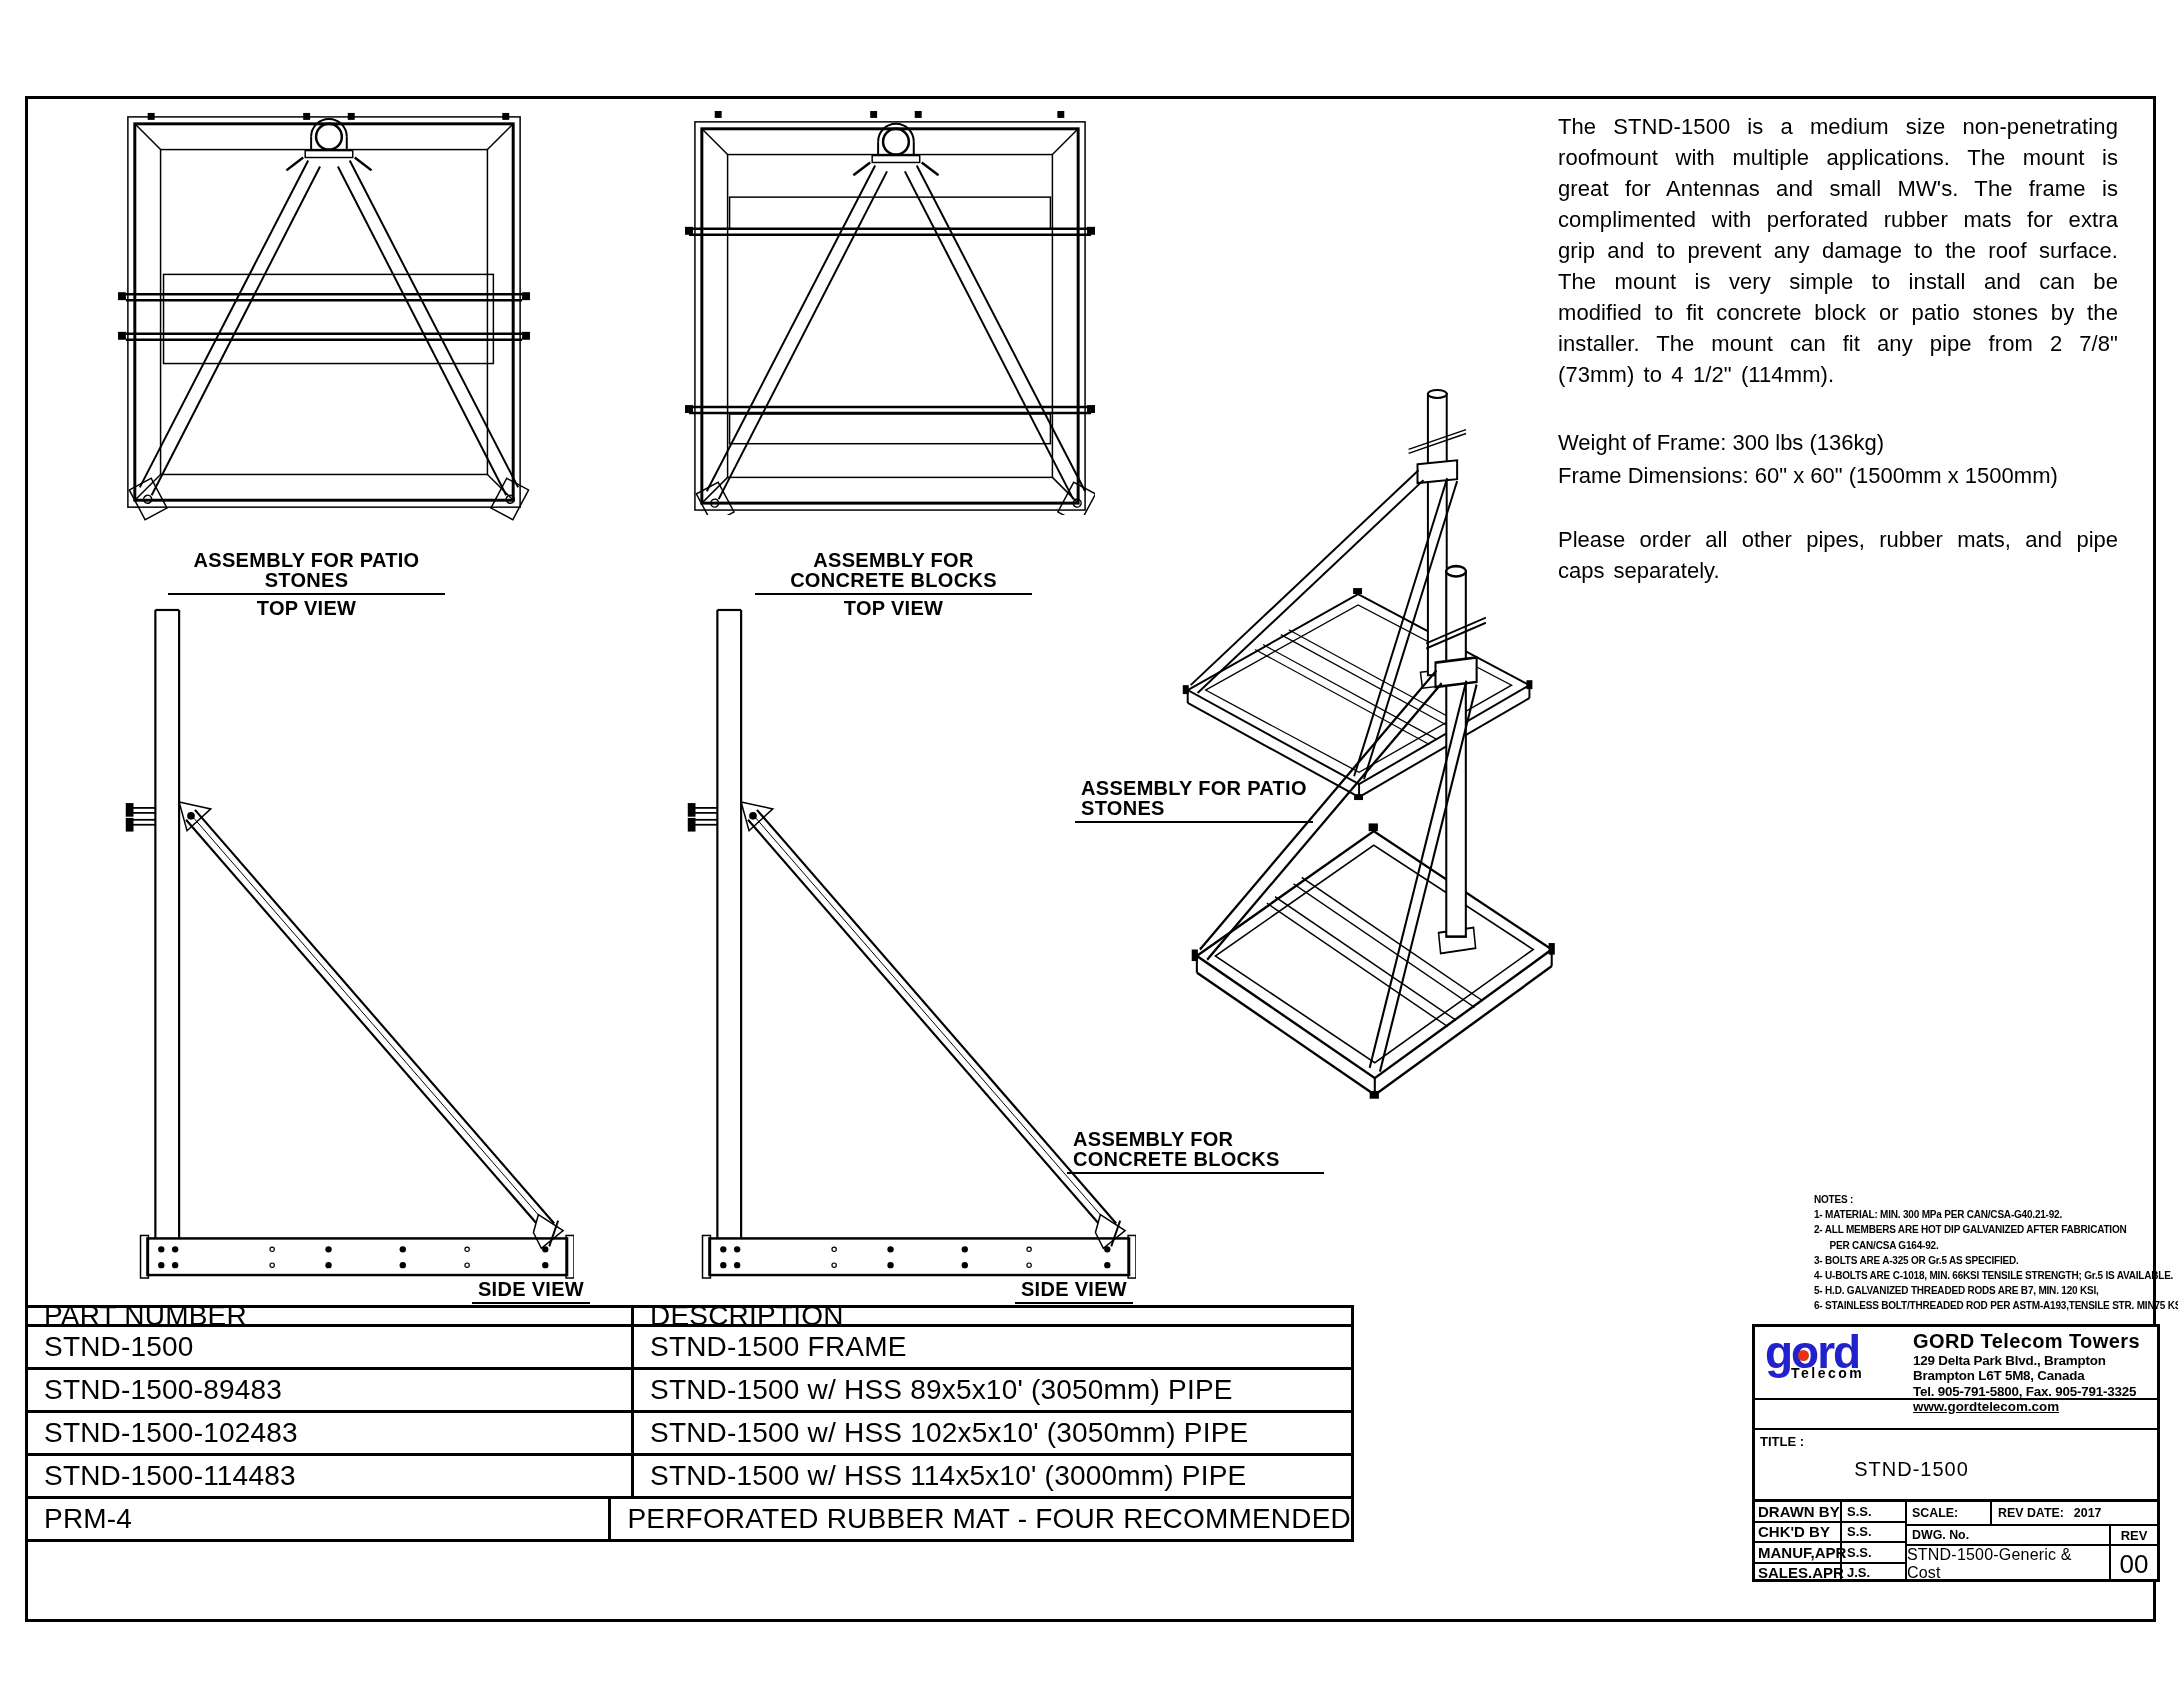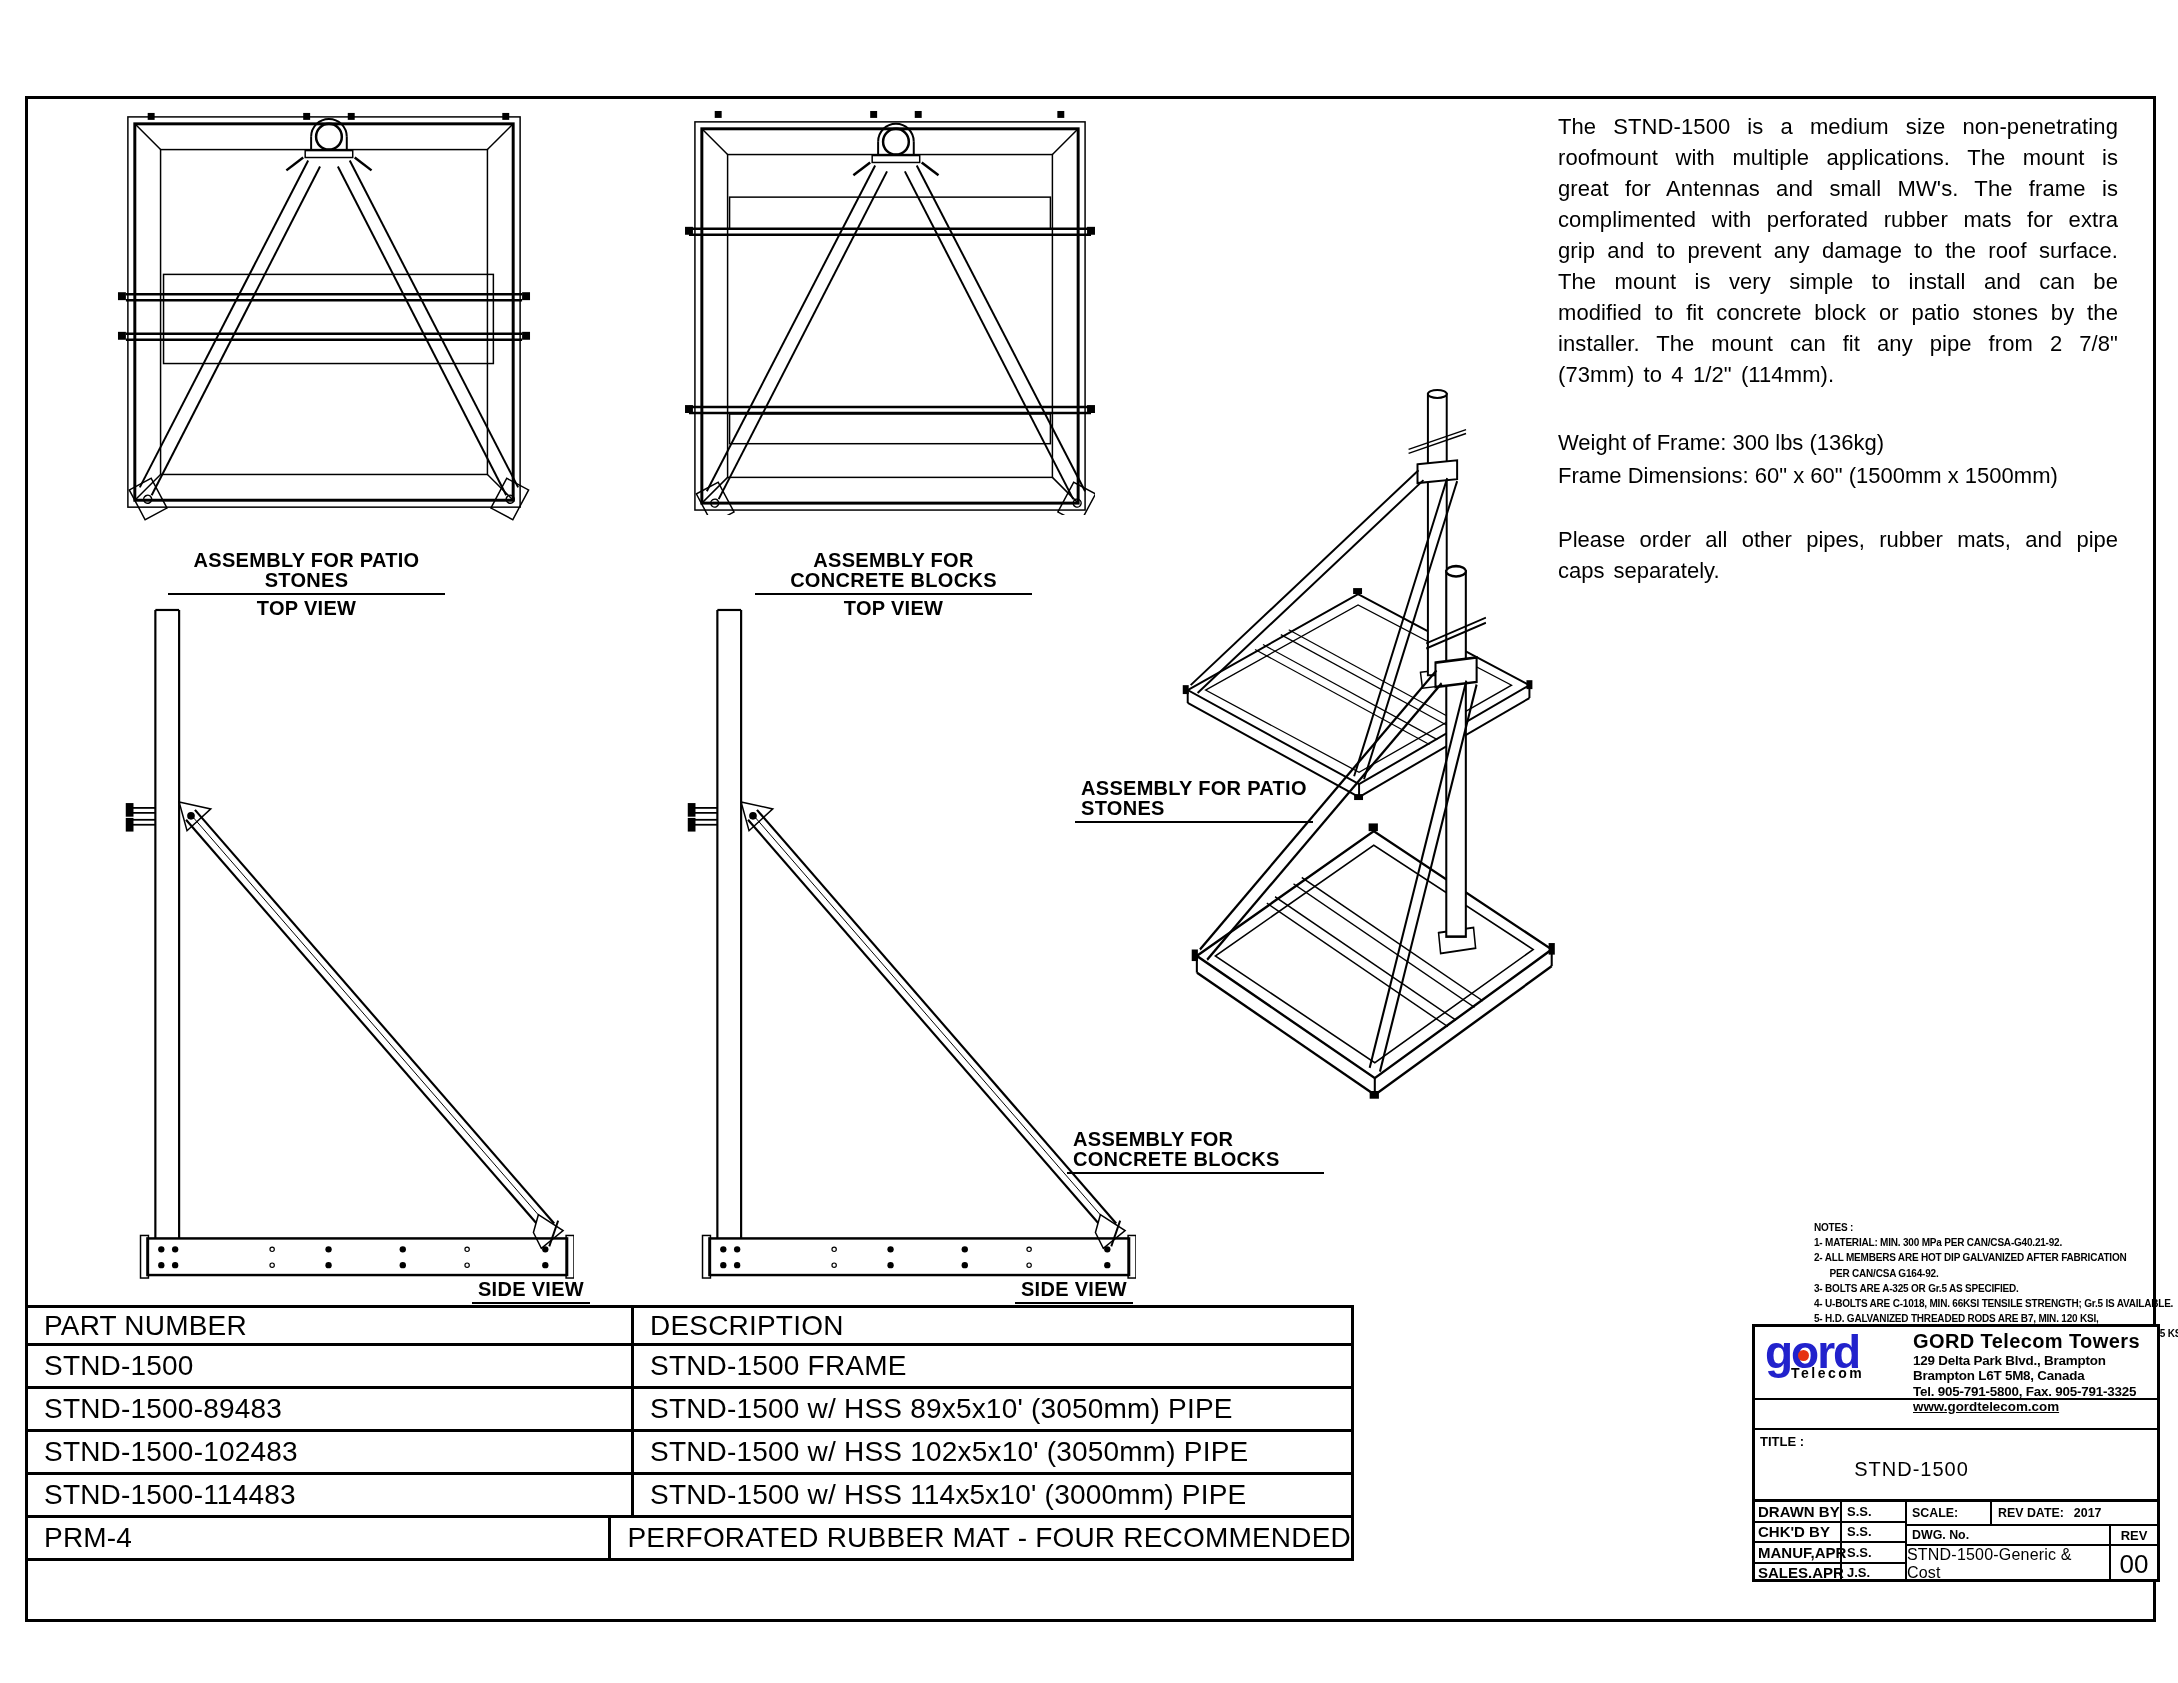--- a/index.html
+++ b/index.html
@@ -13,26 +13,26 @@
   .view-label .ul{display:inline-block;border-bottom:2.5px solid #000;padding:0 6px 3px 6px;}
   .view-label .sub{display:block;margin-top:3px;}
   .view-label.left{text-align:left;}
   
   .desc{position:absolute;left:1558px;top:111px;width:560px;}
   .desc h1{font-size:23px;font-weight:bold;margin:0 0 44px 0;letter-spacing:0.2px;}
   .desc .para{font-size:22px;line-height:31px;text-align:justify;word-spacing:3px;letter-spacing:0.1px;}
   .desc .dims{margin-top:36px;font-size:22px;line-height:33px;}
   .desc .order{margin-top:32px;font-size:22px;line-height:31px;text-align:justify;word-spacing:3px;}
   
-  .notes{position:absolute;left:1814px;top:1220px;width:345px;font-size:10px;font-weight:bold;letter-spacing:-0.2px;line-height:15.2px;}
+  .notes{position:absolute;left:1814px;top:1192px;width:345px;font-size:10px;font-weight:bold;letter-spacing:-0.2px;line-height:15.2px;}
   .notes div{white-space:pre;}
   
   .parts-table{position:absolute;left:25px;top:1305px;width:1329px;border:3px solid #000;box-sizing:border-box;}
   .pt-row{display:flex;height:40px;border-top:3px solid #000;}
-  .pt-row.header{height:35px;border-top:none;}
+  .pt-row.header{height:16px;border-top:none;}
   .pt-cell{display:flex;align-items:center;padding-left:16px;font-size:28px;letter-spacing:0.2px;box-sizing:border-box;white-space:nowrap;}
   .pt-cell.c1{width:606px;border-right:3px solid #000;}
   .pt-cell.c2{flex:1;}
   
   .title-block{position:absolute;left:1752px;top:1324px;width:408px;height:258px;border:3px solid #000;box-sizing:border-box;display:flex;flex-direction:column;background:#fff;}
   .tb-logo-row{height:71px;border-bottom:2px solid #000;display:flex;flex:none;}
   .tb-logo{width:156px;position:relative;padding:4px 0 0 10px;box-sizing:border-box;}
   .tb-gord{color:#2222cc;font-size:46px;font-weight:800;letter-spacing:-2px;line-height:42px;display:block;}
   .tb-reddot{position:absolute;left:43px;top:23px;width:11px;height:11px;border-radius:50%;background:#e63312;}
   .tb-telecom{display:block;font-size:14px;font-weight:bold;letter-spacing:2.5px;margin:-8px 0 0 26px;}

